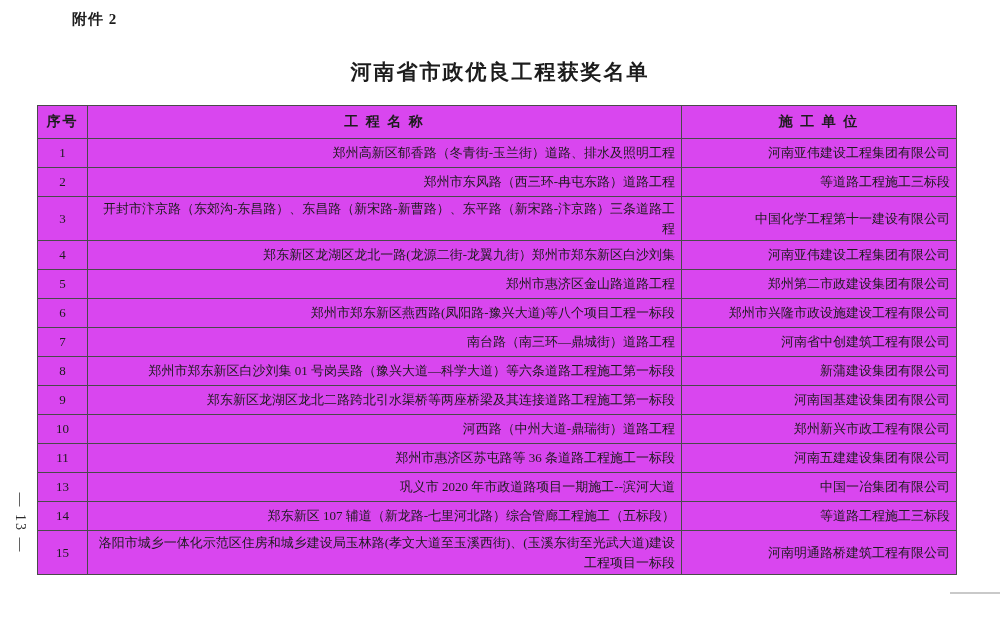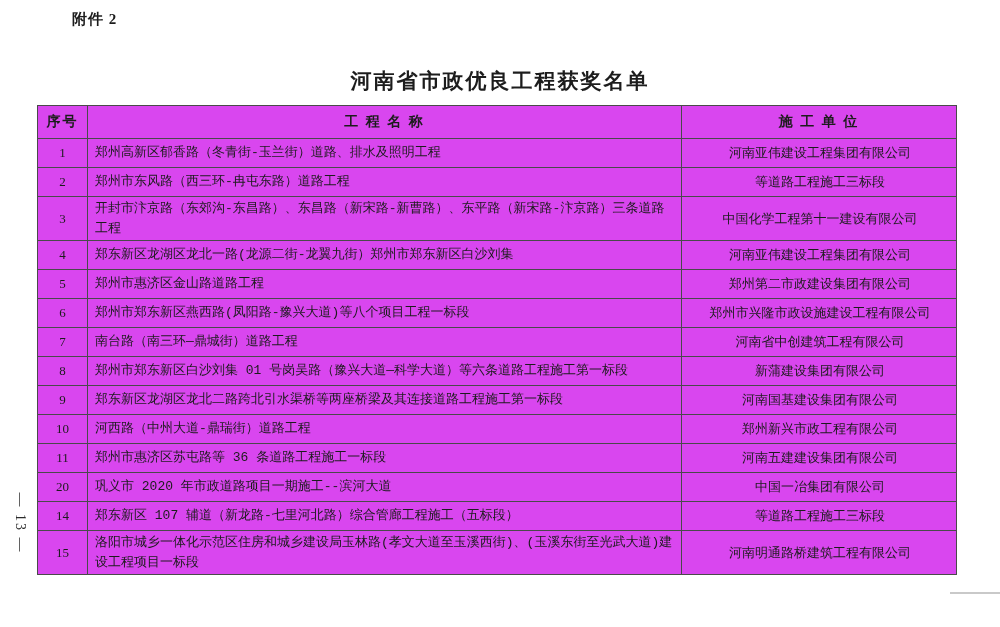--- a/index.html
+++ b/index.html
@@ -21,21 +21,21 @@
     left: 40px;
     top: 10px;
     font-size: 15px;
     font-weight: bold;
     letter-spacing: 1px;
     padding-left: 32px;
   }
   .doc-title {
     position: absolute;
     left: 0;
-    top: 67px;
+    top: 58px;
     width: 100%;
     text-align: center;
     font-size: 21px;
     font-weight: bold;
     letter-spacing: 2px;
     margin: 0;
   }
   .page-number {
     position: absolute;
     left: -48px;
@@ -78,22 +78,22 @@
     font-size: 14px;
     font-weight: bold;
     text-align: center;
     letter-spacing: 2px;
   }
   .award-table td {
     font-size: 13px;
     line-height: 1.5;
   }
   .award-table td:nth-child(1) { text-align: center; }
-  .award-table td:nth-child(2) { text-align: left; padding-left: 7px; font-family: Liberation Mono, monospace; }
-  .award-table td:nth-child(3) { text-align: center; padding-left: 8px; }
+  .award-table td:nth-child(2) { text-align: right; padding-left: 7px; }
+  .award-table td:nth-child(3) { text-align: right; padding-left: 8px; }
 </style>
 </head>
 <body>
 
 <div class="page">
 
   <div class="attachment-label">附件 2</div>
 
   <h1 class="doc-title">河南省市政优良工程获奖名单</h1>
 
@@ -162,21 +162,21 @@
           <td>10</td>
           <td>河西路（中州大道-鼎瑞街）道路工程</td>
           <td>郑州新兴市政工程有限公司</td>
         </tr>
         <tr>
           <td>11</td>
           <td>郑州市惠济区苏屯路等 36 条道路工程施工一标段</td>
           <td>河南五建建设集团有限公司</td>
         </tr>
         <tr>
-          <td>20</td>
+          <td>13</td>
           <td>巩义市 2020 年市政道路项目一期施工--滨河大道</td>
           <td>中国一冶集团有限公司</td>
         </tr>
         <tr>
           <td>14</td>
           <td>郑东新区 107 辅道（新龙路-七里河北路）综合管廊工程施工（五标段）</td>
           <td>等道路工程施工三标段</td>
         </tr>
         <tr>
           <td>15</td>

